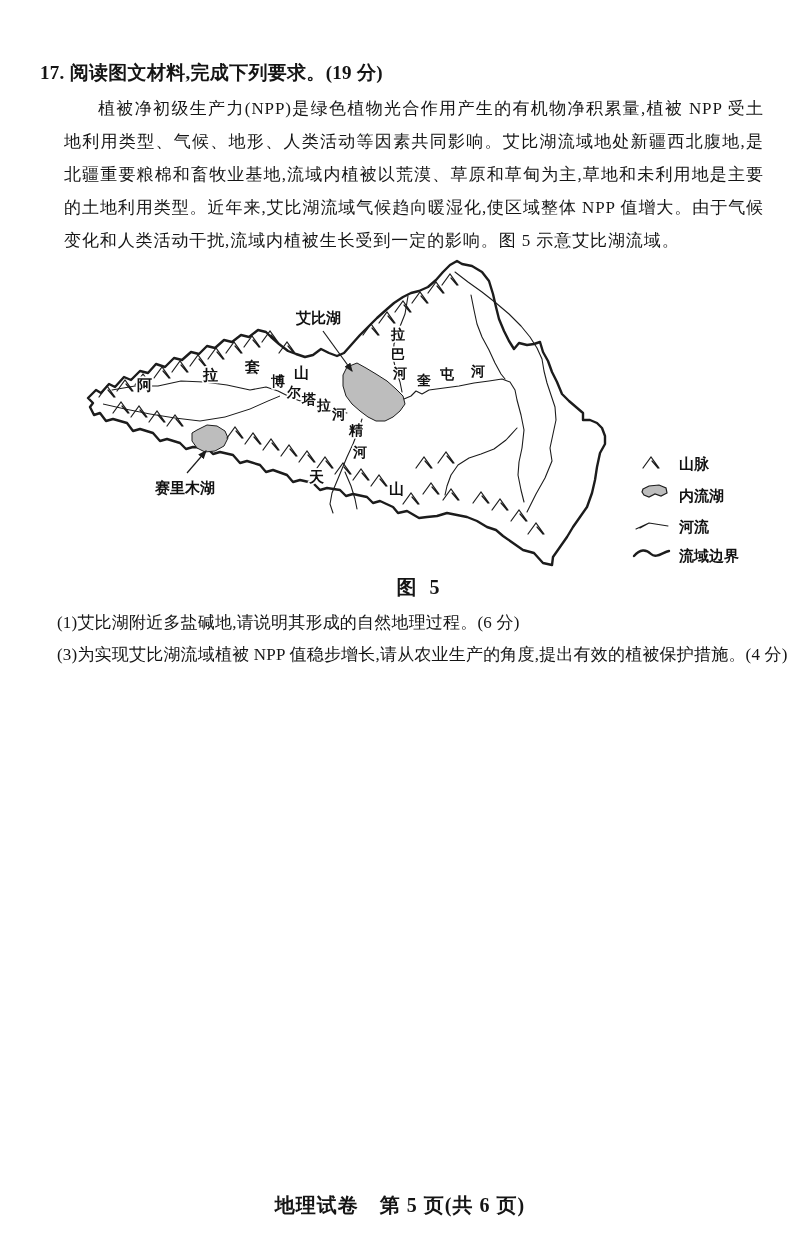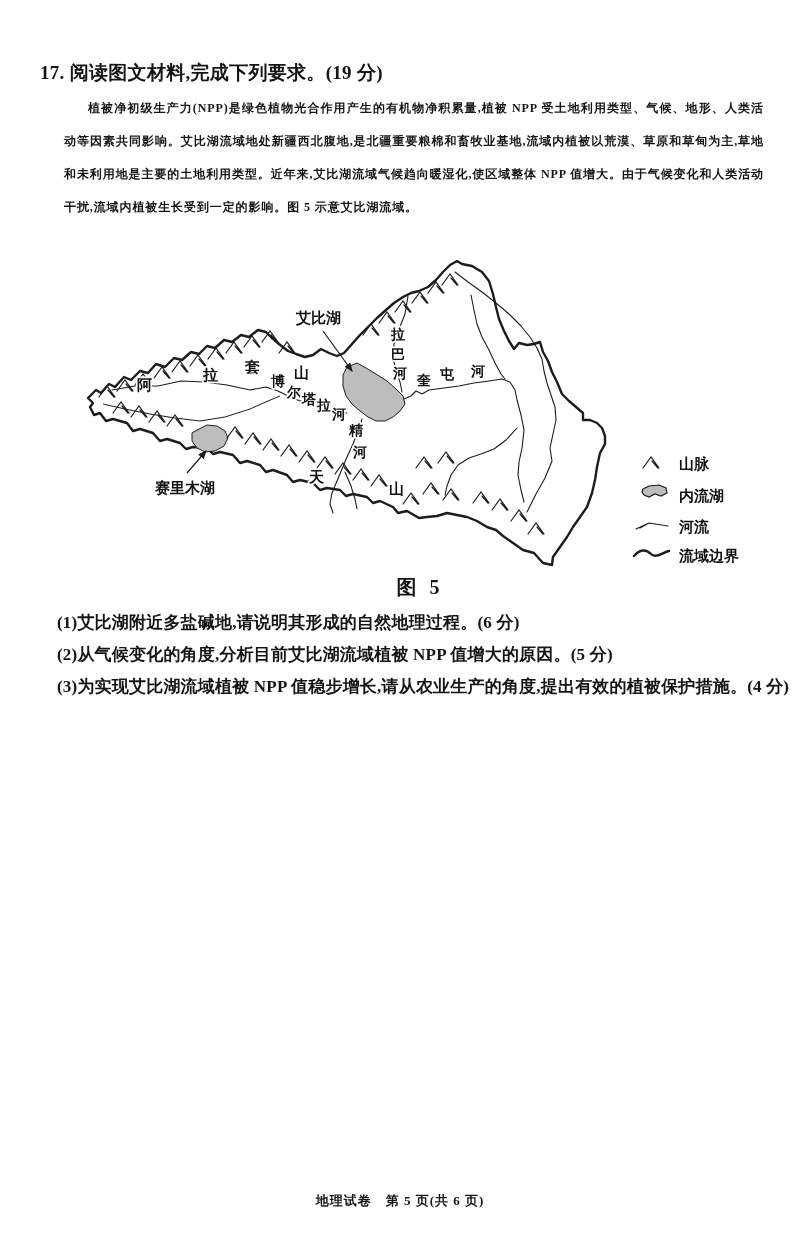--- a/index.html
+++ b/index.html
@@ -1,30 +1,30 @@
 <!DOCTYPE html>
 <html><head>
 <meta charset="utf-8">
 <style>
   html,body{margin:0;padding:0;background:#e8e8e8;}
   .page{position:relative;width:800px;height:1251px;background:#ffffff;margin:0 auto;
         font-family:"Liberation Serif","DejaVu Serif",serif;color:#151515;overflow:hidden;}
   .qheader{position:absolute;left:40px;top:60px;width:730px;
            font-size:19px;font-weight:bold;letter-spacing:.3px;}
   .para{position:absolute;left:64px;top:92px;width:700px;margin:0;
-        font-size:12px;line-height:33px;letter-spacing:.9px;
-        text-align:justify;text-indent:2em;font-weight:700;}
+        font-size:17px;line-height:33px;letter-spacing:.9px;
+        text-align:justify;text-indent:2em;font-weight:400;}
   .figure{position:absolute;left:0;top:0;}
   .figure svg{position:absolute;left:60px;top:255px;}
   .caption{position:absolute;left:60px;top:574px;width:720px;text-align:center;
            font-size:20px;font-weight:bold;letter-spacing:4px;}
   .questions{position:absolute;left:57px;top:612px;width:742px;}
-  .q{font-size:17px;font-weight:bold;line-height:22px;margin-bottom:10px;letter-spacing:.2px;}
+  .q{font-size:17px;font-weight:normal;line-height:22px;margin-bottom:10px;letter-spacing:.2px;}
   .footer{position:absolute;left:0;top:1192px;width:100%;text-align:center;
-          font-size:13px;font-weight:bold;letter-spacing:1px;}
+          font-size:20px;font-weight:bold;letter-spacing:1px;}
   .mlabel{font-family:"Liberation Serif","DejaVu Serif",serif;font-size:15px;font-weight:bold;
           fill:#111;paint-order:stroke;stroke:#ffffff;stroke-width:3.5px;stroke-linejoin:round;}
   .mlabel.sm{font-size:14px;}
   .lgtext{font-family:"Liberation Serif","DejaVu Serif",serif;font-size:15px;font-weight:bold;fill:#111;}
   .river{fill:none;stroke:#1c1c1c;stroke-width:1.1;stroke-linejoin:round;stroke-linecap:round;}
   .bound{fill:none;stroke:#1c1c1c;stroke-width:2.4;stroke-linejoin:round;stroke-linecap:round;}
   .thin{fill:none;stroke:#1c1c1c;stroke-width:1;stroke-linejoin:round;}
 </style>
 </head>
 <body>
@@ -167,18 +167,17 @@
           <text class="lgtext" x="679" y="561">流域边界</text>
         </g>
       </g>
     </svg>
   </div>
 
   <div class="caption">图 5</div>
 
   <div class="questions">
     <div class="q">(1)艾比湖附近多盐碱地,请说明其形成的自然地理过程。(6 分)</div>
-    <div class="q">(2)从气候变化的角度,分析目前艾比湖流域植被 NPP 值增大的原因。(5 分)</div>
     <div class="q">(3)为实现艾比湖流域植被 NPP 值稳步增长,请从农业生产的角度,提出有效的植被保护措施。(4 分)</div>
   </div>
 
   <div class="footer">地理试卷　第 5 页(共 6 页)</div>
 </div>
 
 </body></html>

